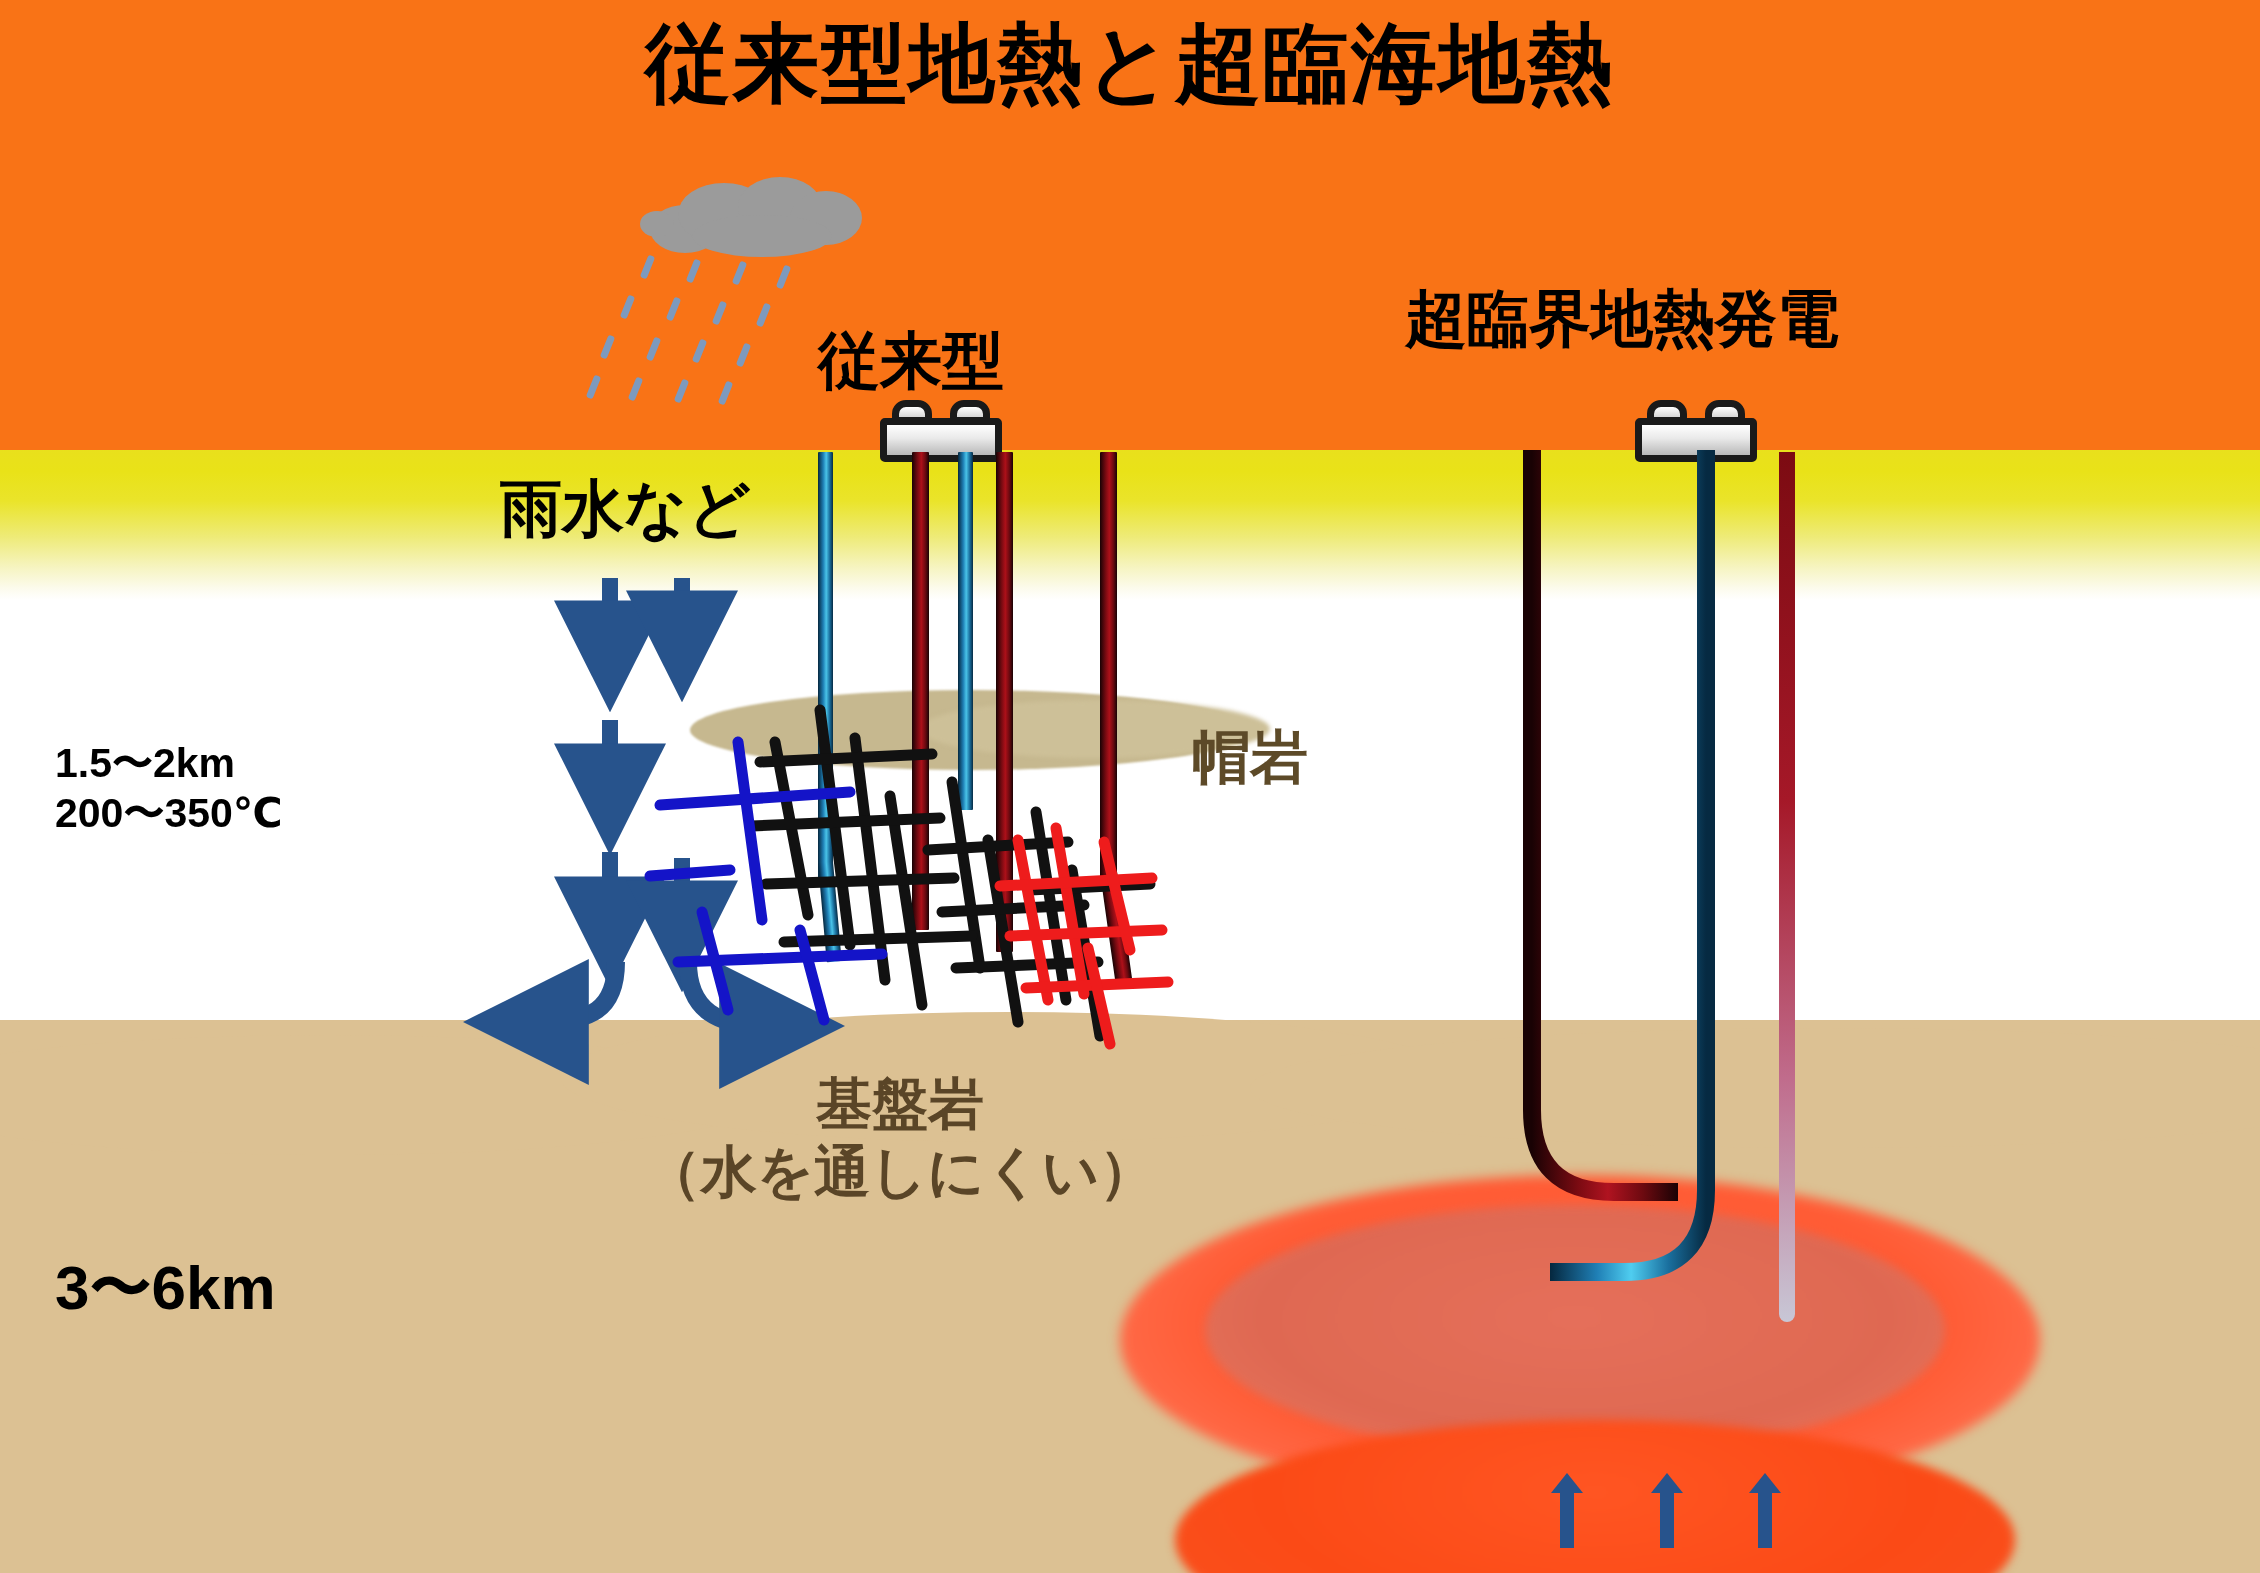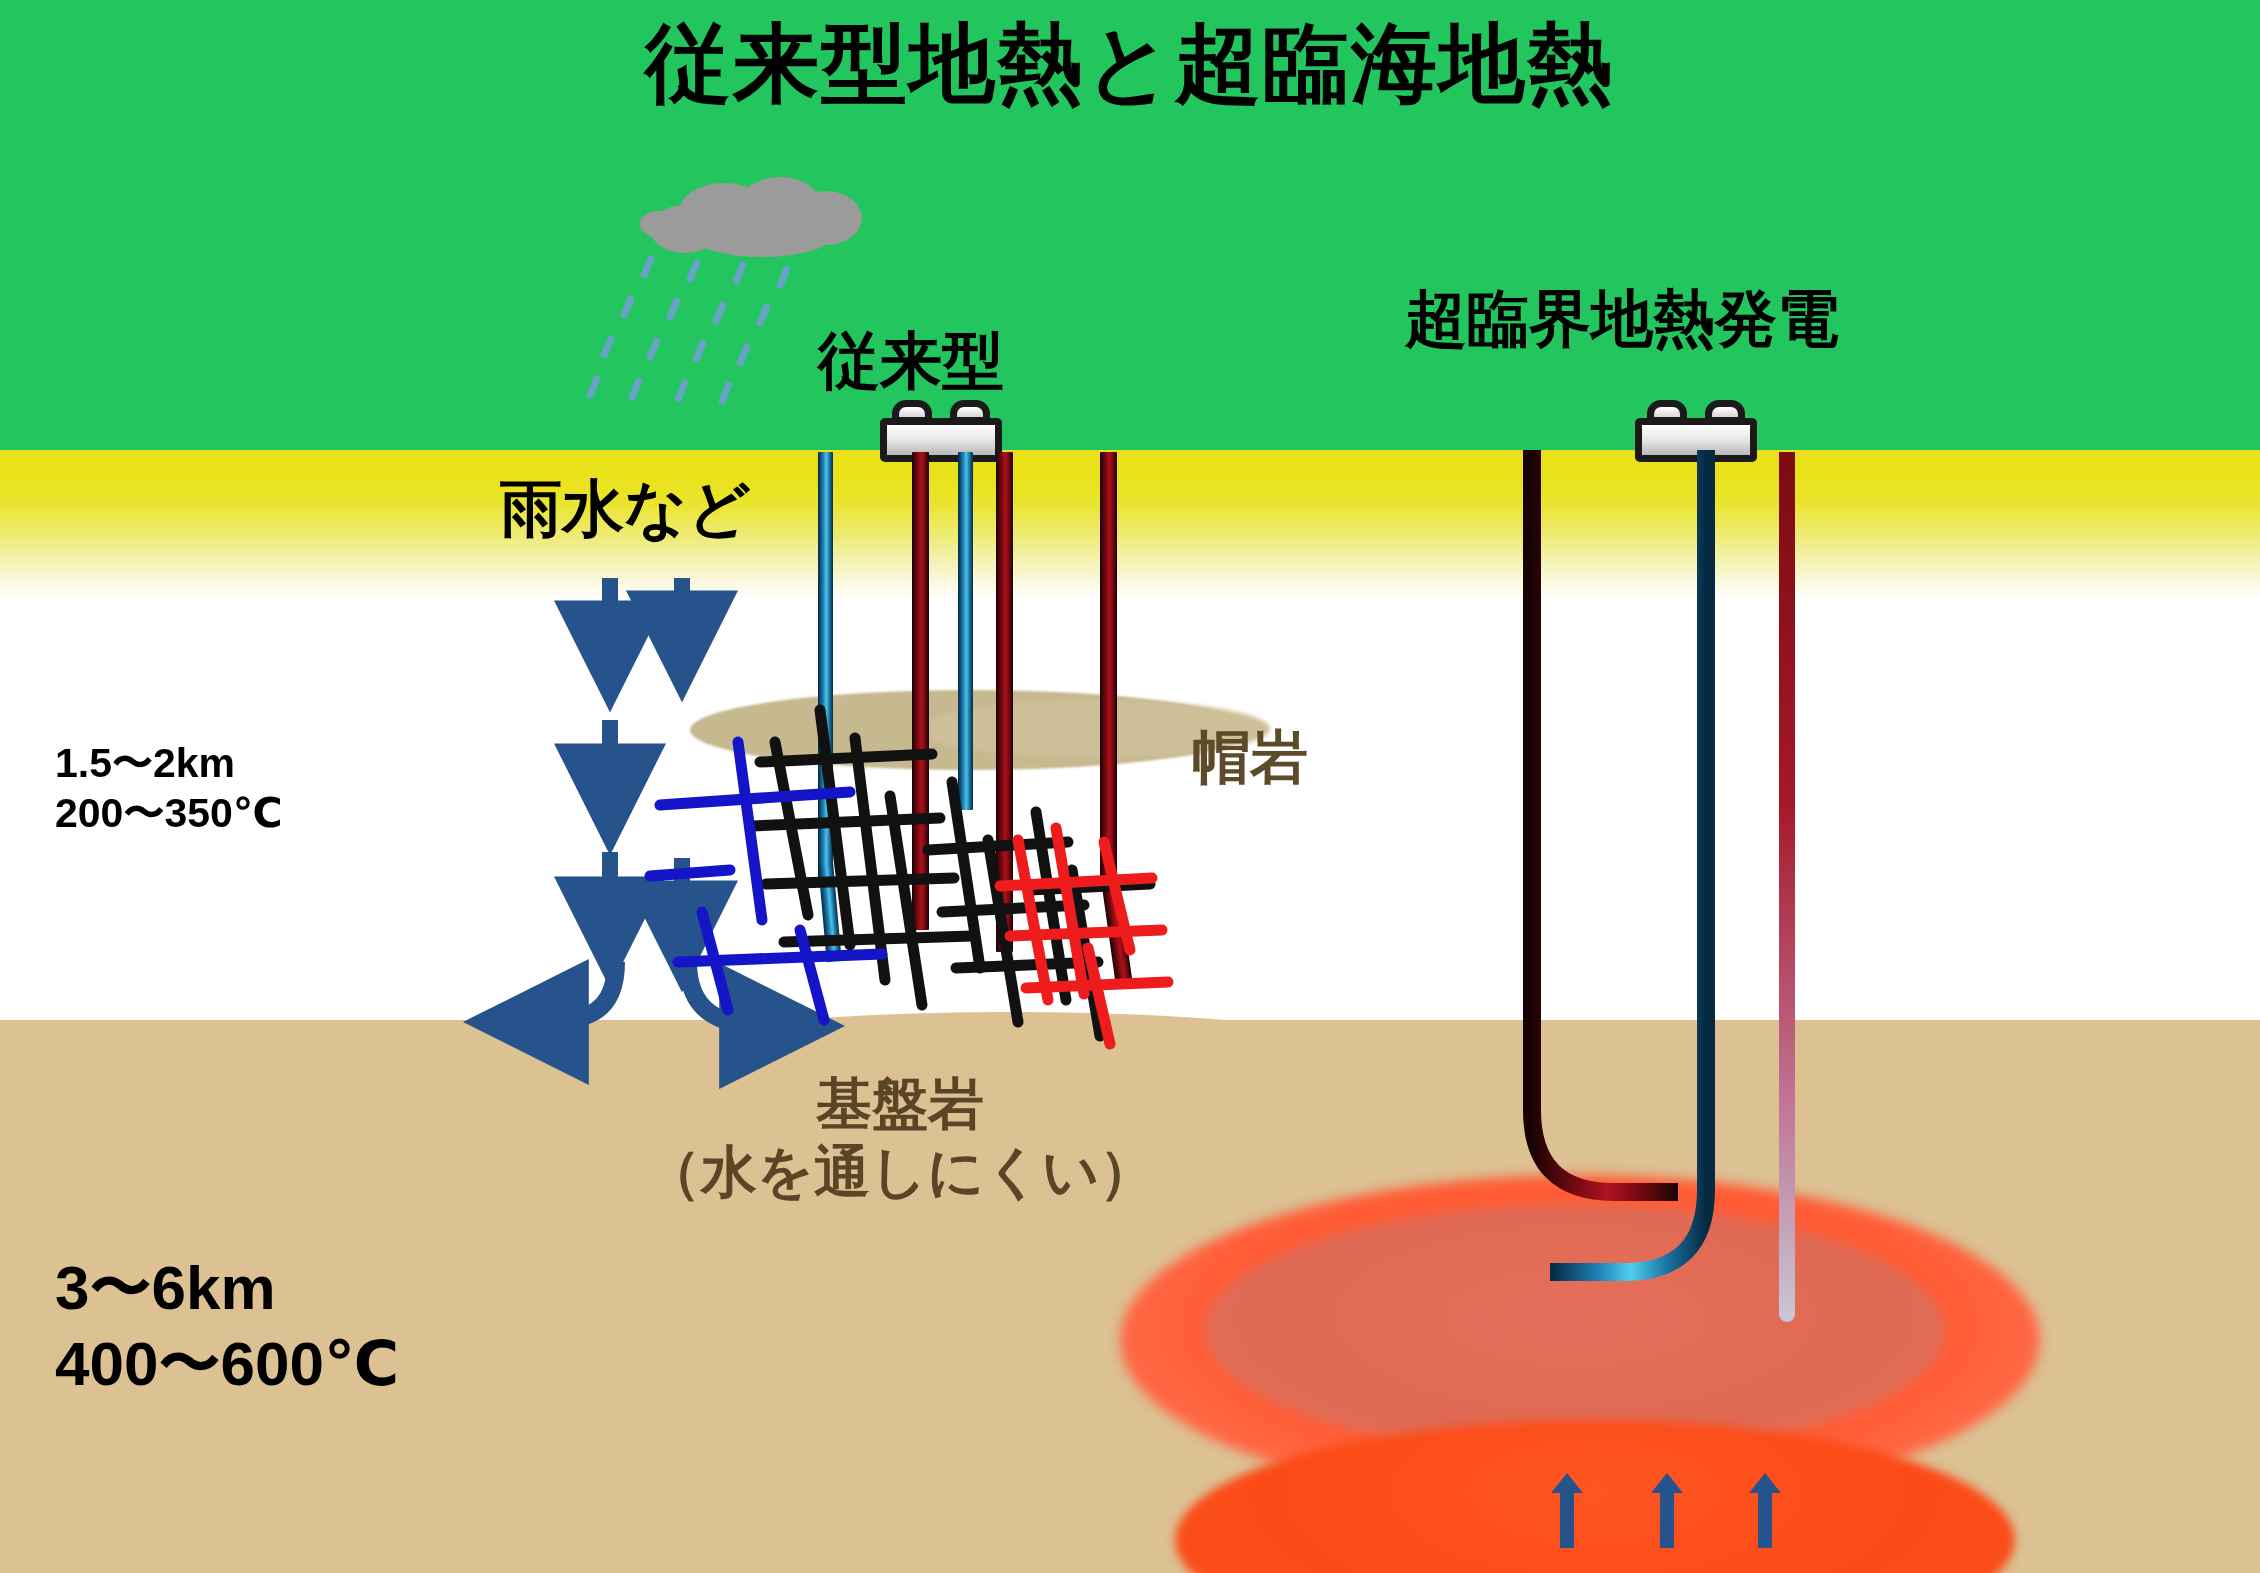--- a/index.html
+++ b/index.html
@@ -1,21 +1,21 @@
 <!DOCTYPE html>
 <html lang="ja"><head>
 <meta charset="utf-8">
 <title>geothermal-diagram</title>
 <style>
   html,body{margin:0;padding:0;background:#ffffff;}
   #stage{
     position:relative;
     width:2260px;height:1573px;
     overflow:hidden;
-    background:#22c55e;
+    background:#f97316;
     font-family:"Liberation Sans","DejaVu Sans",sans-serif;
   }
   
   .layer{position:absolute;left:0;width:2260px;}
   #surface-band{
     top:450px;height:150px;
     background:linear-gradient(to bottom,#e9e01c 0%,#e9e218 14%,#eae42a 34%,#eeeb78 58%,#f6f4c0 78%,#fcfbec 92%,#ffffff 100%);
   }
   #shallow-zone{
     top:600px;height:450px;
@@ -186,21 +186,20 @@
 
   <div class="well-heading" id="heading-conventional">従来型</div>
   <div class="well-heading" id="heading-supercritical">超臨界地熱発電</div>
 
   <div class="depth-block" id="depth-shallow">
     <span class="depth-line">1.5〜2km</span>
     <span class="depth-line">200〜350℃</span>
   </div>
   <div class="depth-block" id="depth-deep">
     <span class="depth-line">3〜6km</span>
-    <span class="depth-line">400〜600℃</span>
   </div>
 
   <div id="label-rain">雨水など</div>
 
   <div id="caprock"></div>
   <div id="caprock2"></div>
   <div id="label-caprock">帽岩</div>
 
   <svg id="infiltration" viewBox="0 0 320 470">
     <defs>

